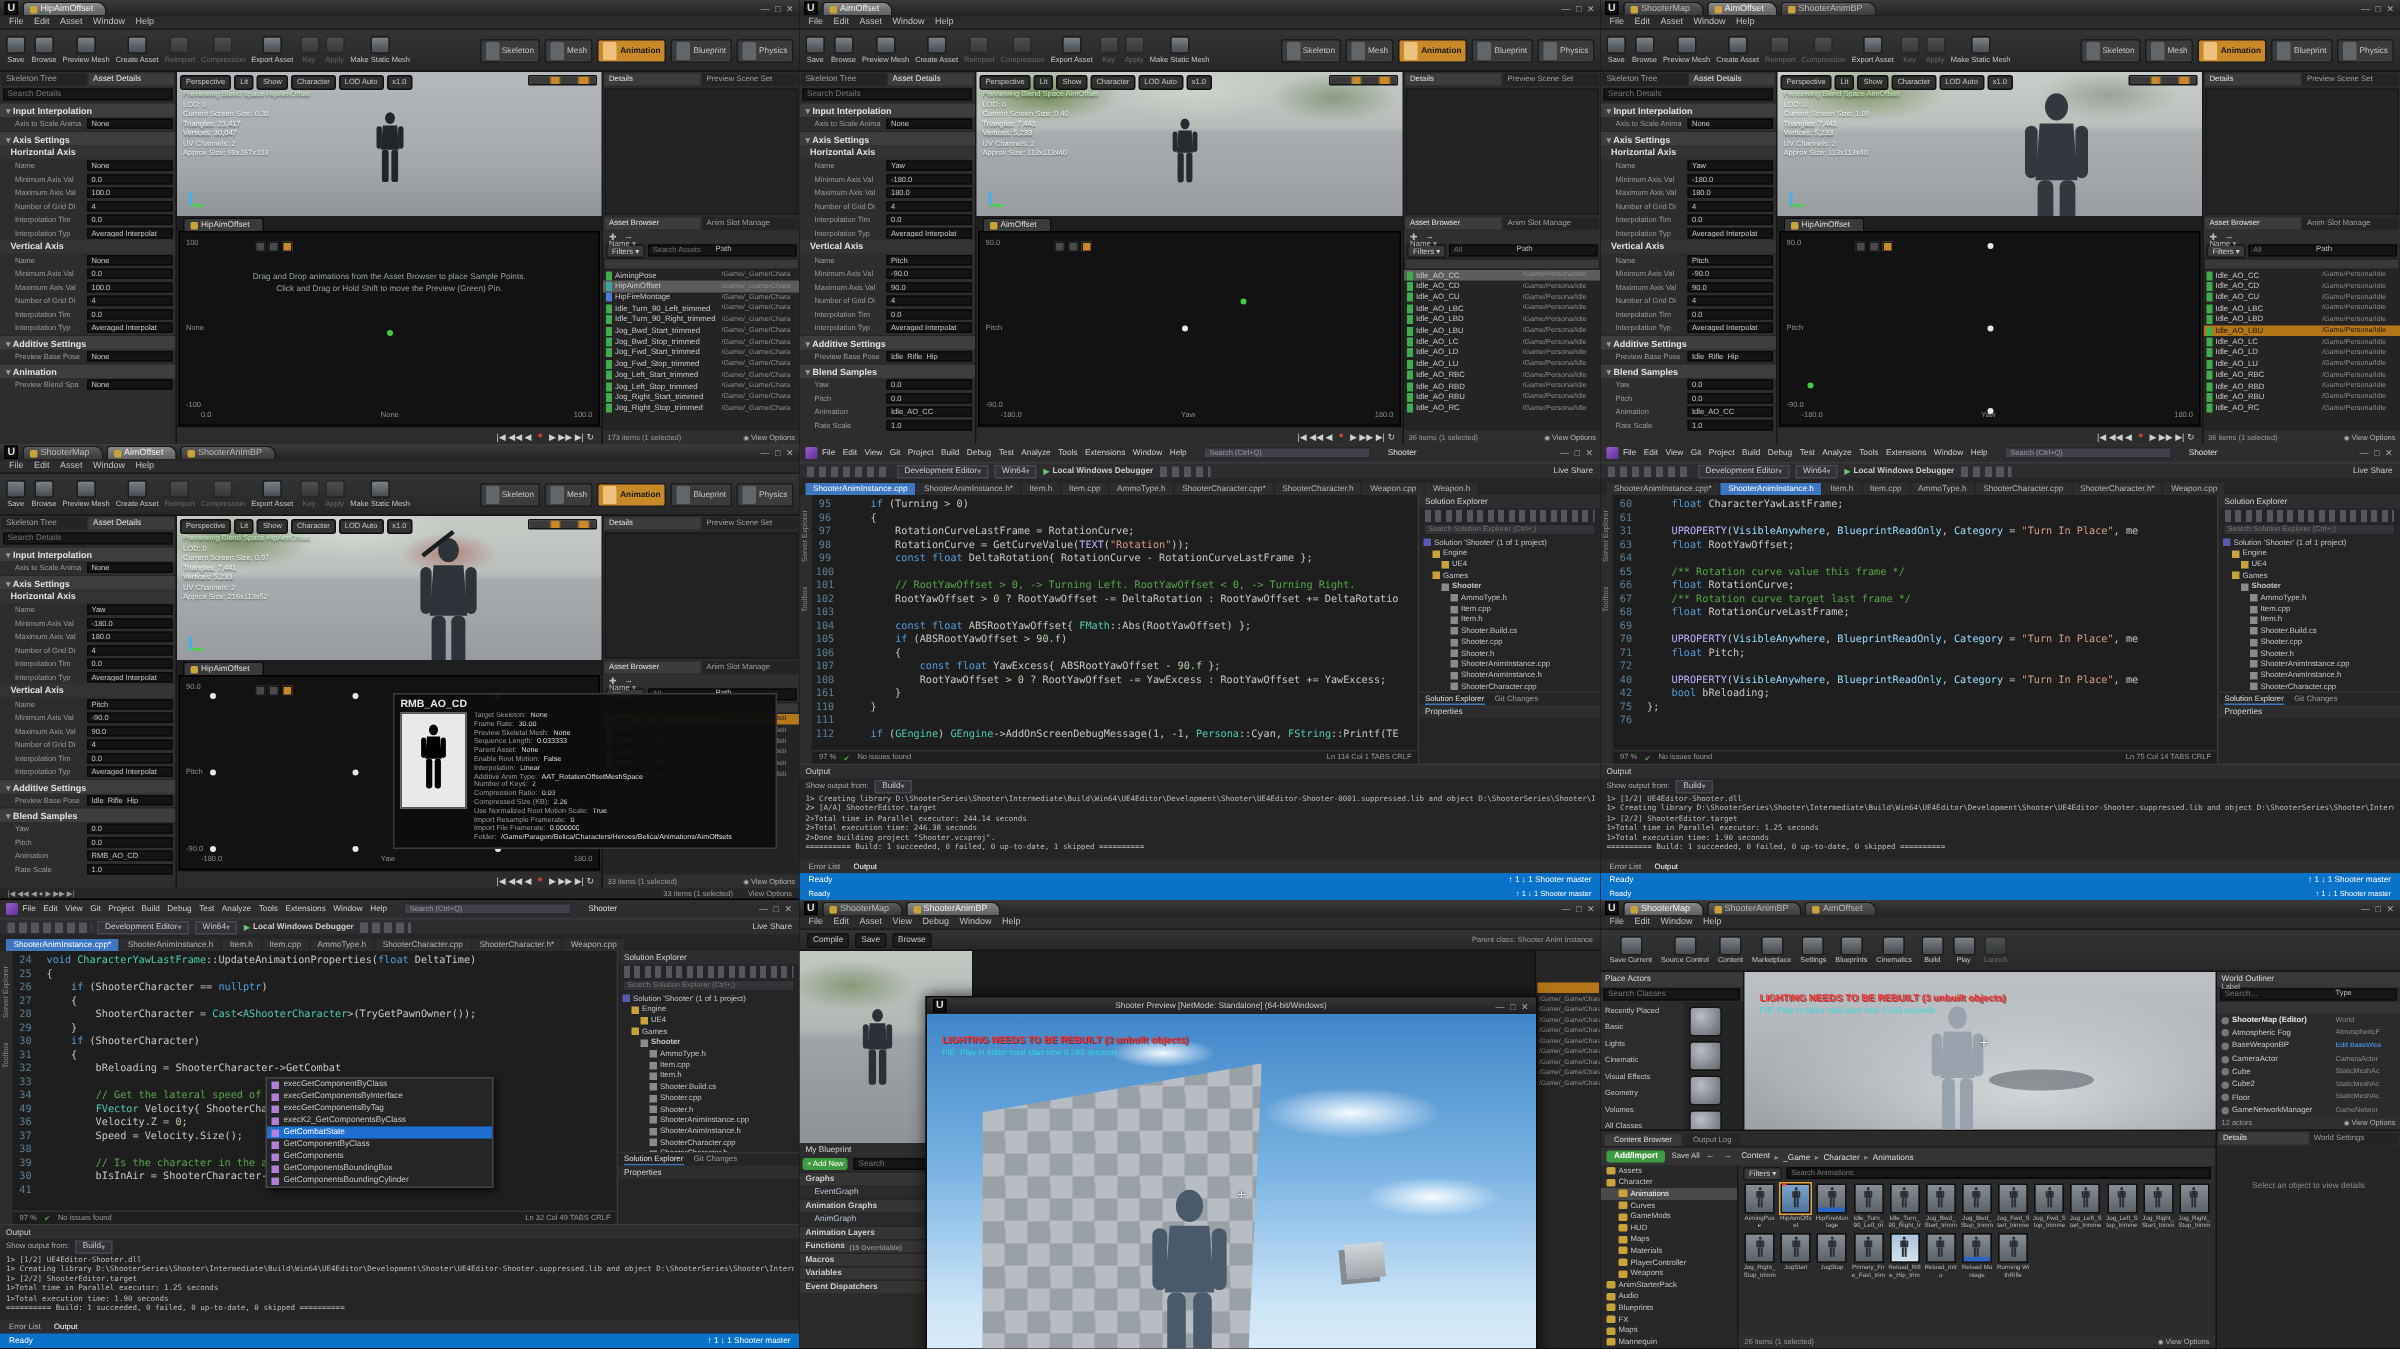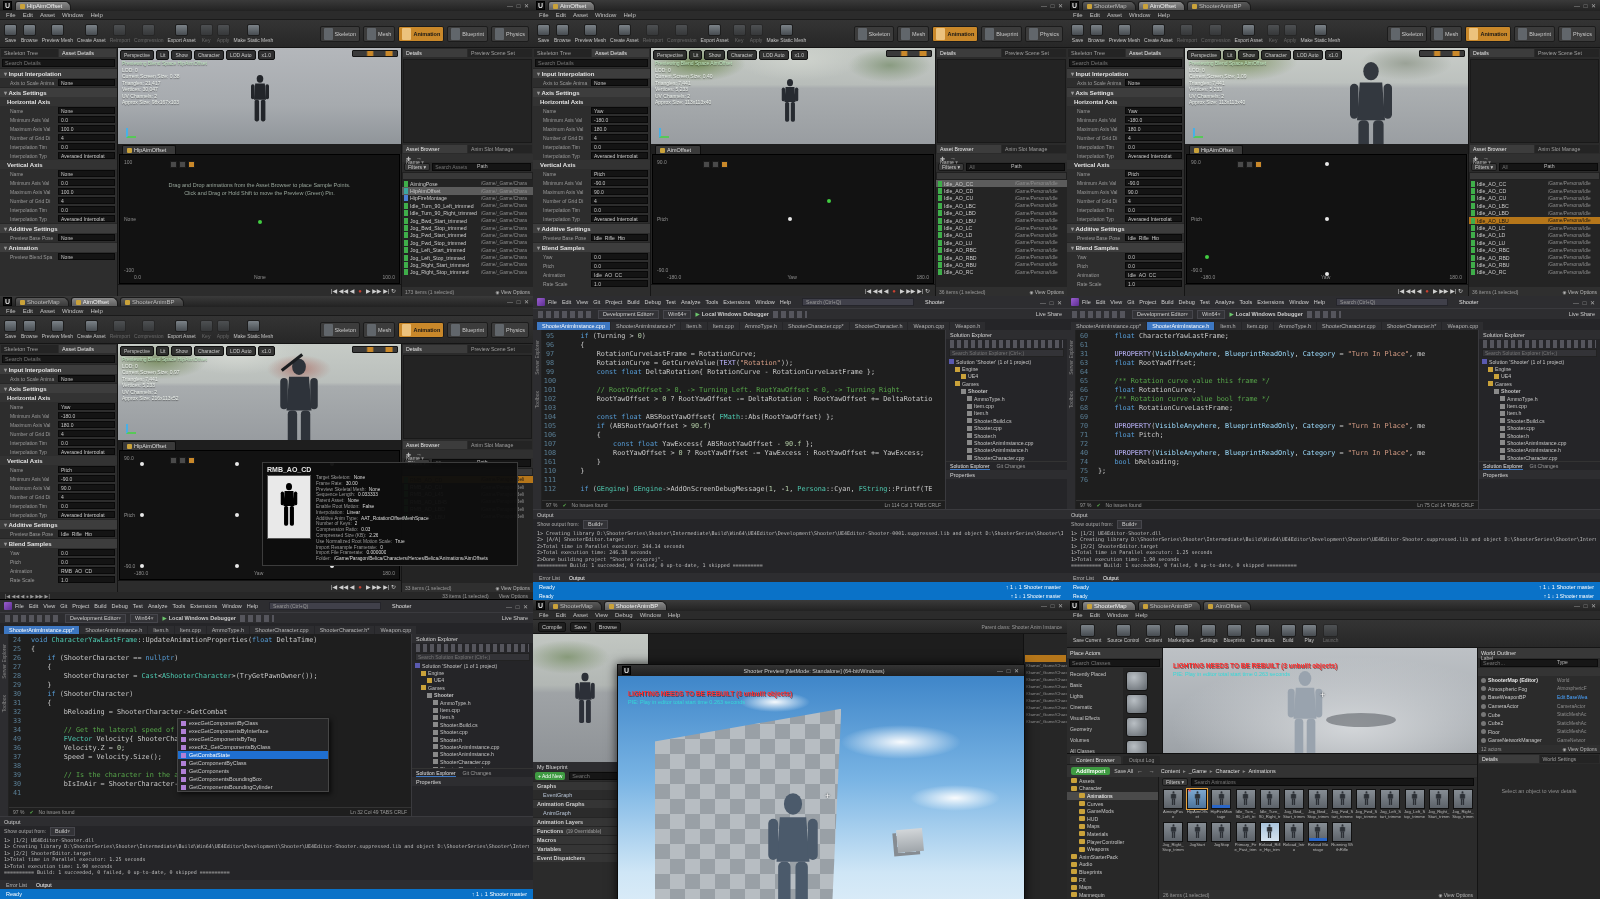--- a/index.html
+++ b/index.html
@@ -1957,28 +1957,28 @@
     </div>
     <div class="ved">
       <div class="vcode">
               <div class="code-line"><span class="ln">60</span><span class="ct">    <i class="kw">float</i> CharacterYawLastFrame;</span></div>
               <div class="code-line"><span class="ln">61</span><span class="ct"></span></div>
               <div class="code-line"><span class="ln">31</span><span class="ct">    <i class="mc">UPROPERTY</i>(<i class="sp">VisibleAnywhere</i>, <i class="sp">BlueprintReadOnly</i>, <i class="sp">Category</i> = <i class="st">"Turn In Place"</i>, me</span></div>
               <div class="code-line"><span class="ln">63</span><span class="ct">    <i class="kw">float</i> RootYawOffset;</span></div>
               <div class="code-line"><span class="ln">64</span><span class="ct"></span></div>
               <div class="code-line"><span class="ln">65</span><span class="ct"><i class="cm">    /** Rotation curve value this frame */</i></span></div>
               <div class="code-line"><span class="ln">66</span><span class="ct">    <i class="kw">float</i> RotationCurve;</span></div>
-              <div class="code-line"><span class="ln">67</span><span class="ct"><i class="cm">    /** Rotation curve value bool frame */</i></span></div>
+              <div class="code-line"><span class="ln">67</span><span class="ct"><i class="cm">    /** Rotation curve target last frame */</i></span></div>
               <div class="code-line"><span class="ln">68</span><span class="ct">    <i class="kw">float</i> RotationCurveLastFrame;</span></div>
               <div class="code-line"><span class="ln">69</span><span class="ct"></span></div>
               <div class="code-line"><span class="ln">70</span><span class="ct">    <i class="mc">UPROPERTY</i>(<i class="sp">VisibleAnywhere</i>, <i class="sp">BlueprintReadOnly</i>, <i class="sp">Category</i> = <i class="st">"Turn In Place"</i>, me</span></div>
               <div class="code-line"><span class="ln">71</span><span class="ct">    <i class="kw">float</i> Pitch;</span></div>
               <div class="code-line"><span class="ln">72</span><span class="ct"></span></div>
               <div class="code-line"><span class="ln">40</span><span class="ct">    <i class="mc">UPROPERTY</i>(<i class="sp">VisibleAnywhere</i>, <i class="sp">BlueprintReadOnly</i>, <i class="sp">Category</i> = <i class="st">"Turn In Place"</i>, me</span></div>
-              <div class="code-line"><span class="ln">74</span><span class="ct">    <i class="kw">bool</i> bReloading;</span></div>
+              <div class="code-line"><span class="ln">42</span><span class="ct">    <i class="kw">bool</i> bReloading;</span></div>
               <div class="code-line"><span class="ln">75</span><span class="ct">};</span></div>
               <div class="code-line"><span class="ln">76</span><span class="ct"></span></div>
             </div>
 
       <div class="vedstat">
         <span>97 %</span>
         <span class="grn">✔</span>
         <span>No issues found</span>
         <span class="pos">Ln 75    Col 14    TABS    CRLF</span>
       </div>

